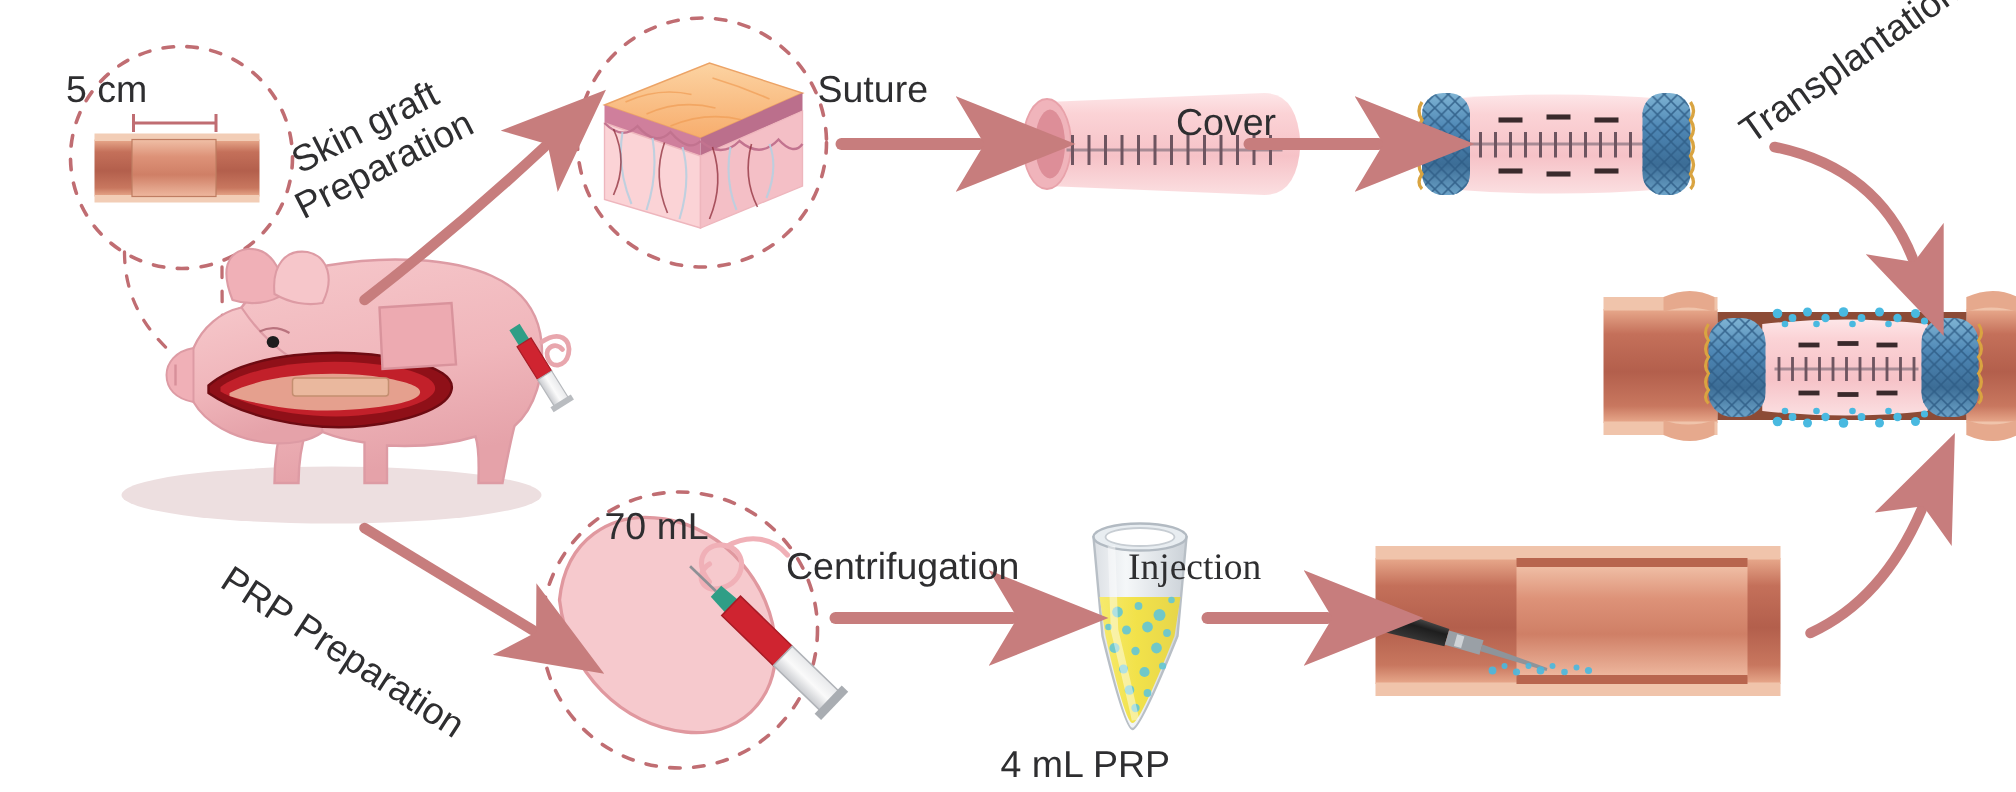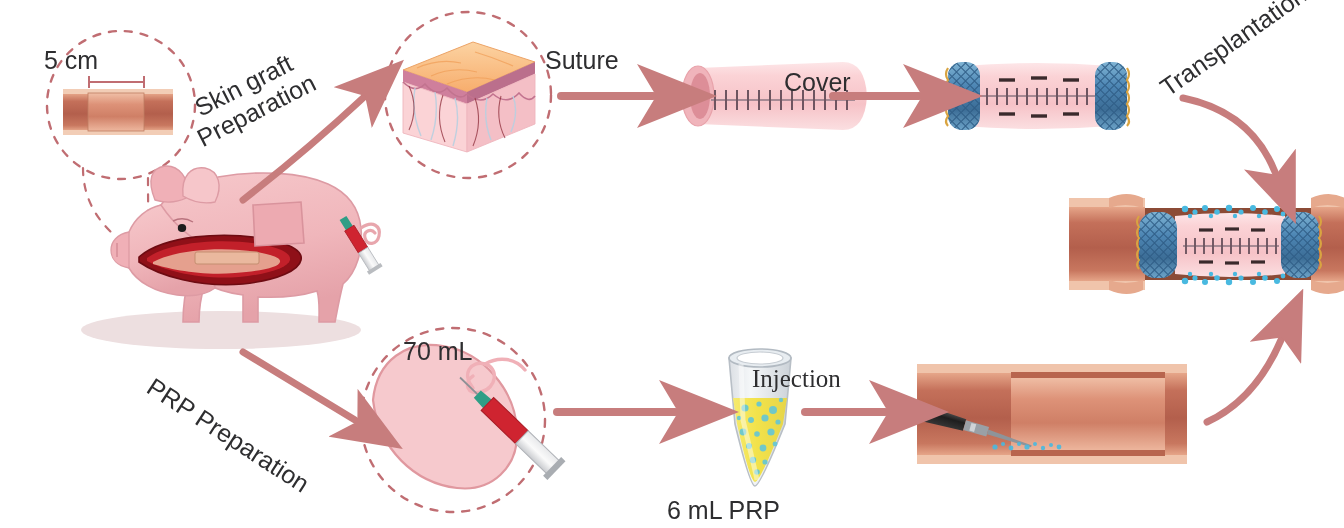--- a/index.html
+++ b/index.html
@@ -464,18 +464,19 @@
 <div class="lbl" style="left:513px;top:48px;margin-left:32px;">Suture</div>
 
 <div class="lbl" style="left:784px;top:48px;margin-top:22px;">Cover</div>
 
 <div class="lbl rot-tp" style="left:1156px;top:80px;">Transplantation</div>
 
 <div class="lbl rot-prp" style="left:148px;top:366px;">PRP Preparation</div>
 
 <div class="lbl" style="left:403px;top:339px;">70 mL</div>
 
-
-<div class="lbl" style="left:667px;top:498px;">6 mL PRP</div>
+<div class="lbl" style="left:524px;top:366px;">Centrifugation</div>
+
+<div class="lbl" style="left:667px;top:498px;">4 mL PRP</div>
 
 <div class="lbl" style="left:752px;top:366px;font-family:Liberation Serif, serif;">Injection</div>
 
 </div>
 
 </body></html>

